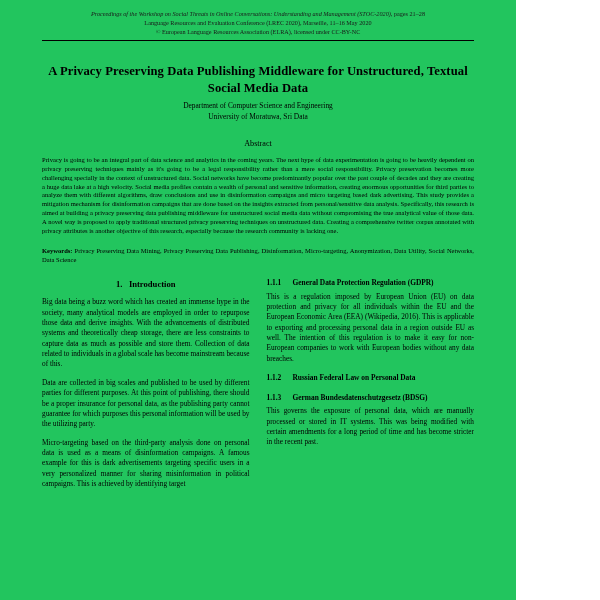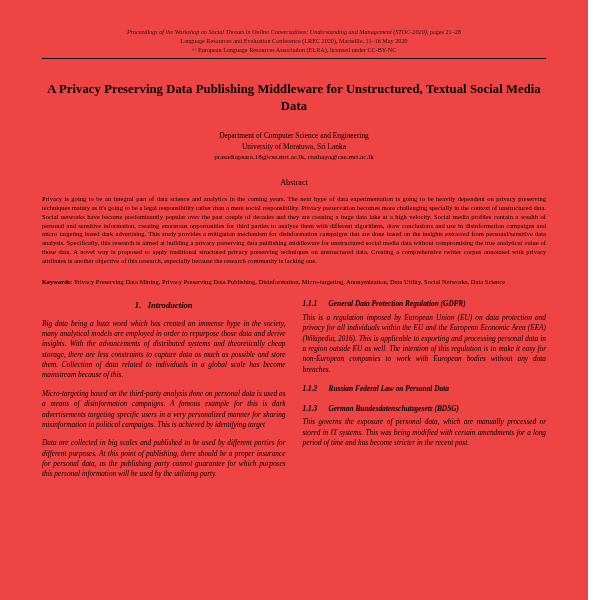--- a/index.html
+++ b/index.html
@@ -9,25 +9,25 @@
   }
   body {
     width: 600px;
     height: 600px;
     overflow: hidden;
     font-family: "Liberation Serif", serif;
     color: #000000;
   }
   .page {
     position: relative;
-    width: 588px;
+    width: 516px;
     height: 600px;
     box-sizing: border-box;
-    padding: 28px 42px 0 42px;
-    background: #ef4444;
+    padding: 10px 42px 0 42px;
+    background: #22c55e;
   }
   .header-block {
     text-align: center;
     font-size: 6.2px;
     line-height: 1.45;
     color: #1a1a1a;
   }
   .header-line1 { font-style: italic; }
   .header-line1 .nonital { font-style: normal; }
   .header-rule {
@@ -44,21 +44,21 @@
     line-height: 1.35;
     letter-spacing: 0.1px;
   }
   .authors {
     margin-top: 16px;
     text-align: center;
     font-size: 9.6px;
     font-weight: bold;
   }
   .affil {
-    margin-top: 16px;
+    margin-top: 4px;
     text-align: center;
     font-size: 7.4px;
     line-height: 1.45;
   }
   .email {
     text-align: center;
     font-size: 7.1px;
     margin-top: 1px;
   }
   .abstract-head {
@@ -83,21 +83,20 @@
   .columns {
     margin-top: 13px;
     display: flex;
     gap: 17px;
   }
   .col {
     width: 250px;
     font-size: 7.3px;
     line-height: 1.42;
     text-align: justify;
-    font-style: italic;
   }
   .sec-head {
     text-align: center;
     font-weight: bold;
     font-size: 8.6px;
     margin: 0 0 7px 0;
   }
   .subsec-head {
     font-weight: bold;
     font-size: 7.4px;
@@ -117,35 +116,34 @@
   <div class="header-block">
     <div class="header-line1"><span>Proceedings of the Workshop on Social Threats in Online Conversations: Understanding and Management (STOC-2020)</span><span class="nonital">, pages 21–28</span></div>
     <div>Language Resources and Evaluation Conference (LREC 2020), Marseille, 11–16 May 2020</div>
     <div>© European Language Resources Association (ELRA), licensed under CC-BY-NC</div>
     <hr class="header-rule">
   </div>
 
   <div class="title">A Privacy Preserving Data Publishing Middleware for Unstructured, Textual Social Media Data</div>
 
   <div class="affil">Department of Computer Science and Engineering</div>
-  <div class="affil" style="margin-top:0">University of Moratuwa, Sri Lanka</div>
-  <div class="email">prasadiapsara.18@cse.mrt.ac.lk, rtuthaya@cse.mrt.ac.lk</div>
+  <div class="affil" style="margin-top:0">University of Moratuwa, Sri Data</div>
 
   <div class="abstract-head">Abstract</div>
   <div class="abstract-body">Privacy is going to be an integral part of data science and analytics in the coming years. The next hype of data experimentation is going to be heavily dependent on privacy preserving techniques mainly as it's going to be a legal responsibility rather than a mere social responsibility. Privacy preservation becomes more challenging specially in the context of unstructured data. Social networks have become predominantly popular over the past couple of decades and they are creating a huge data lake at a high velocity. Social media profiles contain a wealth of personal and sensitive information, creating enormous opportunities for third parties to analyze them with different algorithms, draw conclusions and use in disinformation campaigns and micro targeting based dark advertising. This study provides a mitigation mechanism for disinformation campaigns that are done based on the insights extracted from personal/sensitive data analysis. Specifically, this research is aimed at building a privacy preserving data publishing middleware for unstructured social media data without compromising the true analytical value of those data. A novel way is proposed to apply traditional structured privacy preserving techniques on unstructured data. Creating a comprehensive twitter corpus annotated with privacy attributes is another objective of this research, especially because the research community is lacking one.</div>
 
   <div class="keywords"><b>Keywords:</b><span> Privacy Preserving Data Mining, Privacy Preserving Data Publishing, Disinformation, Micro-targeting, Anonymization, Data Utility, Social Networks, Data Science</span></div>
 
   <div class="columns">
 
     <div class="col">
       <div class="sec-head"><span>1.</span>&nbsp;&nbsp;&nbsp;<span>Introduction</span></div>
       <p class="para">Big data being a buzz word which has created an immense hype in the society, many analytical models are employed in order to repurpose those data and derive insights. With the advancements of distributed systems and theoretically cheap storage, there are less constraints to capture data as much as possible and store them. Collection of data related to individuals in a global scale has become mainstream because of this.</p>
+      <p class="para">Data are collected in big scales and published to be used by different parties for different purposes. At this point of publishing, there should be a proper insurance for personal data, as the publishing party cannot guarantee for which purposes this personal information will be used by the utilizing party.</p>
       <p class="para">Micro-targeting based on the third-party analysis done on personal data is used as a means of disinformation campaigns. A famous example for this is dark advertisements targeting specific users in a very personalized manner for sharing misinformation in political campaigns. This is achieved by identifying target</p>
-      <p class="para">Data are collected in big scales and published to be used by different parties for different purposes. At this point of publishing, there should be a proper insurance for personal data, as the publishing party cannot guarantee for which purposes this personal information will be used by the utilizing party.</p>
     </div>
 
     <div class="col">
       <div class="subsec-head" style="margin-top:0"><span class="num">1.1.1</span><span>General Data Protection Regulation (GDPR)</span></div>
       <p class="para">This is a regulation imposed by European Union (EU) on data protection and privacy for all individuals within the EU and the European Economic Area (EEA) (Wikipedia, 2016). This is applicable to exporting and processing personal data in a region outside EU as well. The intention of this regulation is to make it easy for non-European companies to work with European bodies without any data breaches.</p>
 
       <div class="subsec-head"><span class="num">1.1.2</span><span>Russian Federal Law on Personal Data</span></div>
 
       <div class="subsec-head"><span class="num">1.1.3</span><span>German Bundesdatenschutzgesetz (BDSG)</span></div>
       <p class="para">This governs the exposure of personal data, which are manually processed or stored in IT systems. This was being modified with certain amendments for a long period of time and has become stricter in the recent past.</p>

